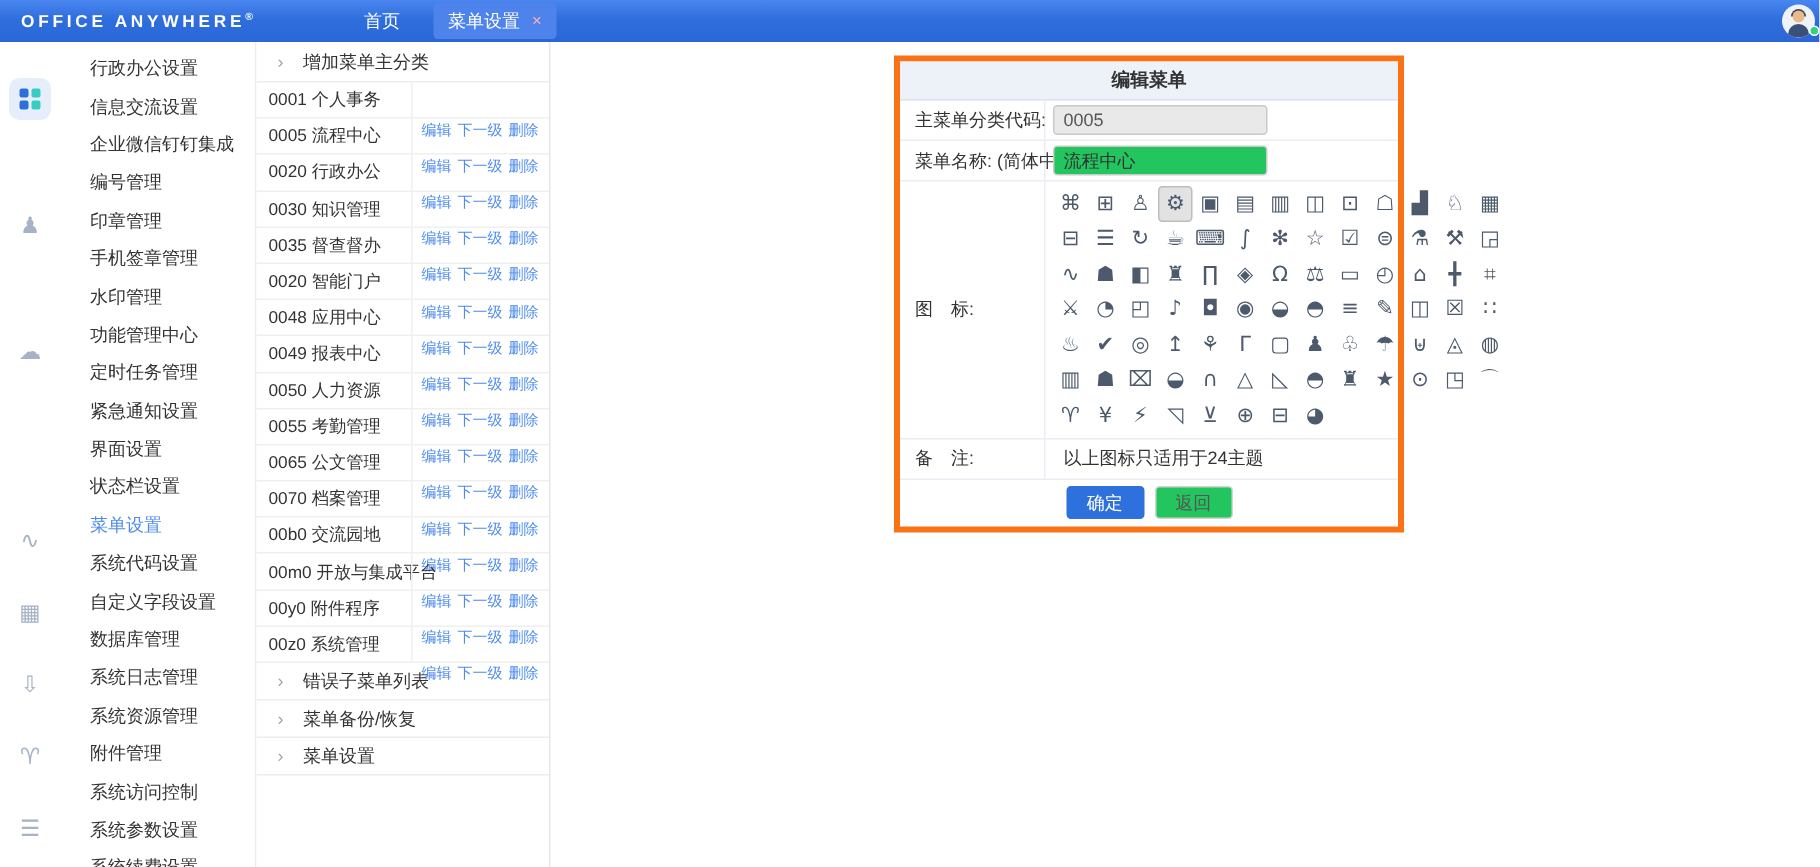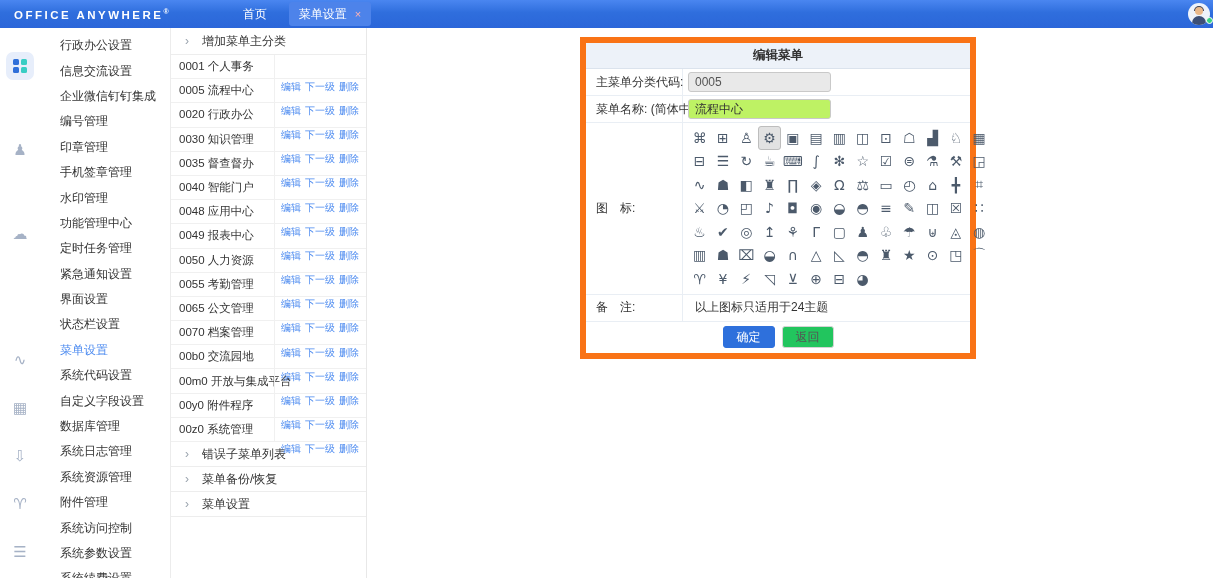--- a/index.html
+++ b/index.html
@@ -65,31 +65,31 @@
   .cat-section { height:25px; }
   .cat-chevron { color:#9aa3ad; font-size:12px; }
   .cat-row { height:24.2px; border-bottom:1px solid #f0f0f0; display:flex; align-items:stretch; }
   .cat-name { width:103px; padding-left:8px; display:flex; align-items:center;
     white-space:nowrap; color:#333; font-size:11.5px; }
   .cat-links { flex:1; border-left:1px solid #f0f0f0; display:flex; align-items:center;
     gap:4px; padding-left:6px; }
   .cat-links span { color:#4d8bf0; font-size:10px; cursor:pointer; white-space:nowrap;margin-top:40px; }
 
   
-  .form-panel { position:absolute; left:580px; top:37px; width:396px; background:#fff;
-    border:6px solid #f97316; }
+  .form-panel { position:absolute; left:596px; top:37px; width:340px; background:#fff;
+    border:4px solid #f97316; }
   .form-title { height:26px; background:#edf2f9; border-bottom:1px solid #dbe3ed;
     display:flex; align-items:center; justify-content:center; font-weight:bold;
     font-size:12.5px; color:#333; }
   .form-row { display:flex; border-bottom:1px solid #e9eef4; min-height:27px; align-items:stretch; }
   .form-label { width:97px; flex:none; padding-left:10px; display:flex; align-items:center;
     color:#333; border-right:1px solid #e9eef4; white-space:nowrap; }
   .form-value { flex:1; display:flex; align-items:center; padding:3px 8px 3px 5px; }
   .inp { width:143px; height:20px; border:1px solid #c9c9c9; border-radius:3px; padding:0 6px;
-    font-size:12px; font-family:inherit; color:#333; background:#bef264; outline:none; }
+    font-size:12px; font-family:inherit; color:#333; background:#22c55e; outline:none; }
   .inp.disabled { background:#e9e9e9; color:#555; }
   .icon-grid { display:grid; grid-template-columns:repeat(13,23.3px); grid-auto-rows:23.5px;
     padding:3px 0 3px 5px; }
   .icon-cell { display:flex; align-items:center; justify-content:center; font-size:14px;
     color:#4c5a6b; cursor:pointer; font-family:"DejaVu Sans",sans-serif; }
   .icon-cell.selected { background:#e2e2e2; border:1px solid #bdbdbd; border-radius:3px; }
   .note-value { padding-left:12px; color:#333; }
   .form-buttons { height:31px; display:flex; align-items:center; justify-content:center; gap:7px; }
   .btn-primary { background:#2e70dc; color:#fff; border:1px solid #2e70dc; border-radius:3px;
     height:22px; padding:0 13px; font-size:12px; font-family:inherit; cursor:pointer; }
@@ -248,21 +248,21 @@
     </div>
     <div class="cat-row">
       <span class="cat-name">0035 督查督办</span>
       <span class="cat-links">
         <span>编辑</span>
         <span>下一级</span>
         <span>删除</span>
       </span>
     </div>
     <div class="cat-row">
-      <span class="cat-name">0040 智能门户</span>
+      <span class="cat-name">0020 智能门户</span>
       <span class="cat-links">
         <span>编辑</span>
         <span>下一级</span>
         <span>删除</span>
       </span>
     </div>
     <div class="cat-row">
       <span class="cat-name">0048 应用中心</span>
       <span class="cat-links">
         <span>编辑</span>

